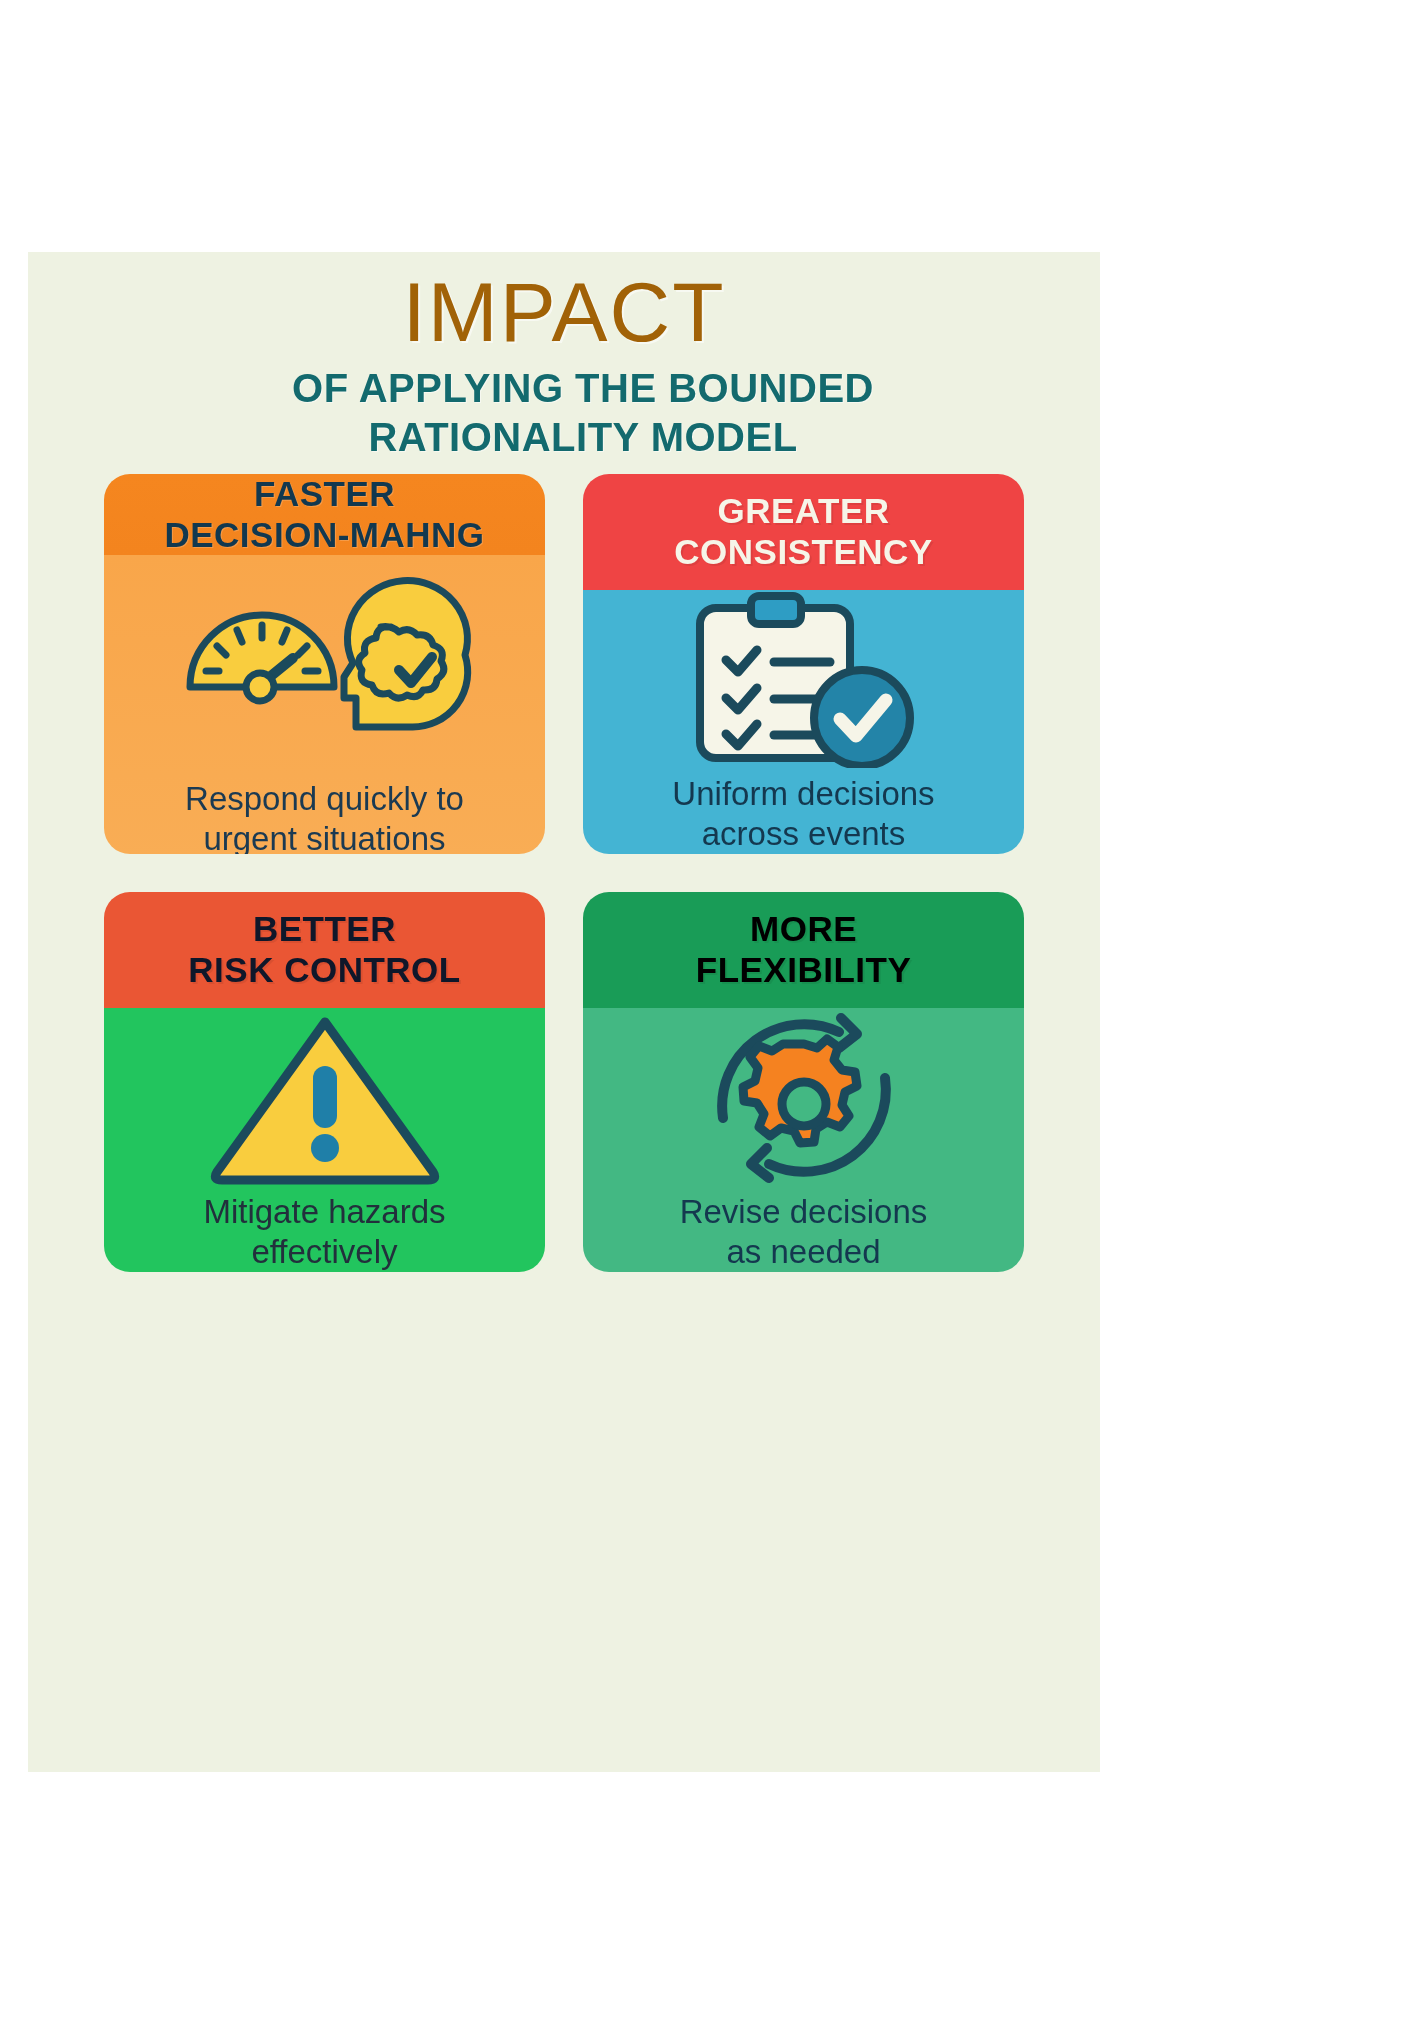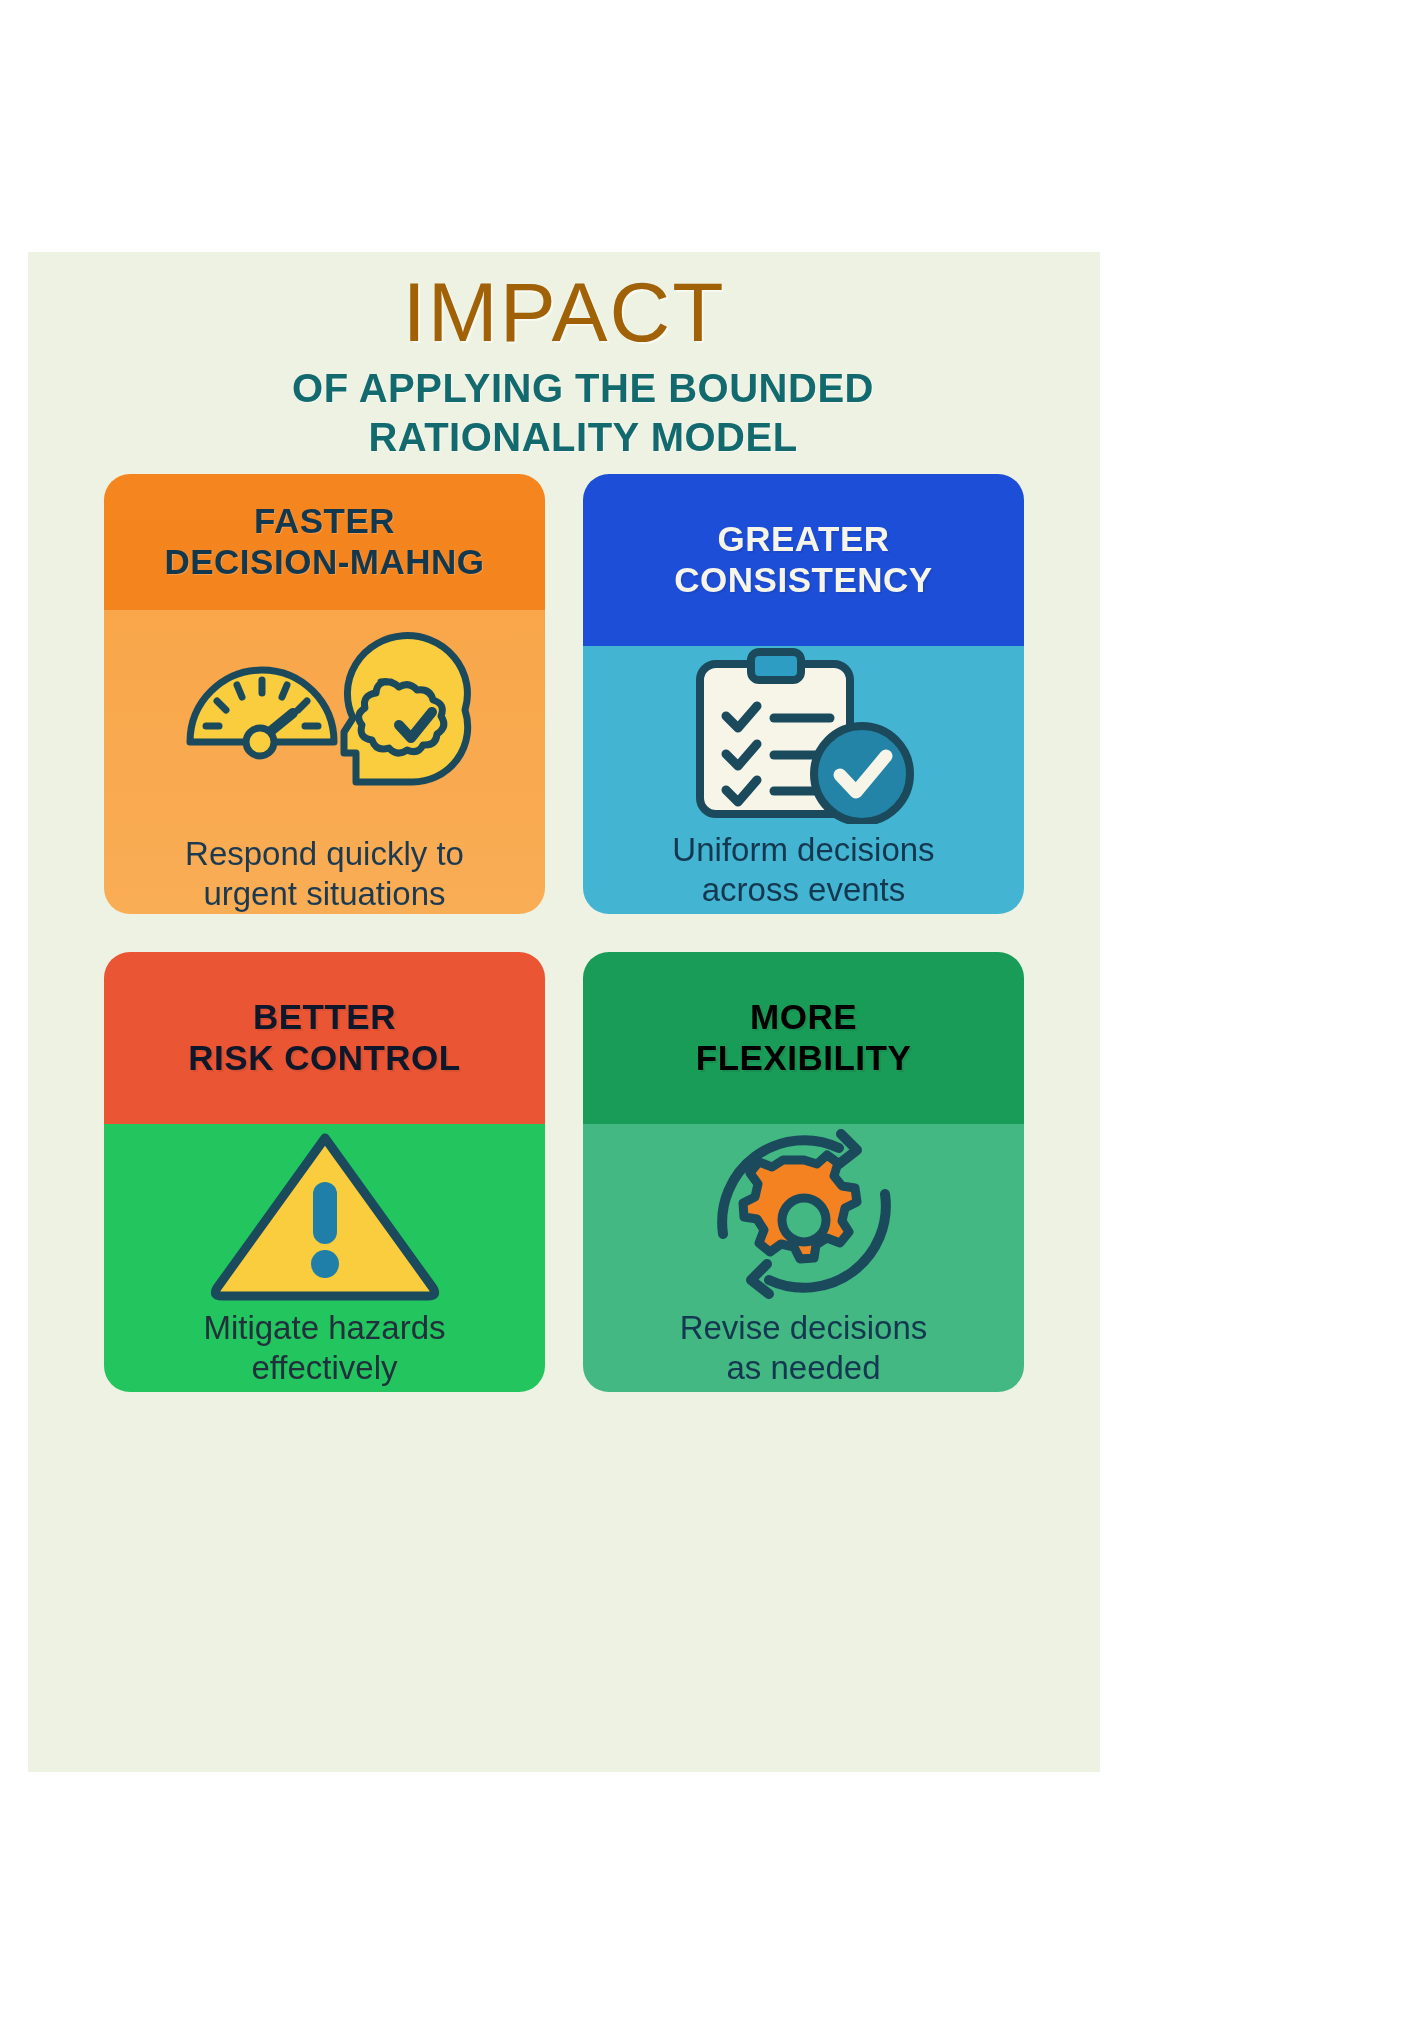--- a/index.html
+++ b/index.html
@@ -55,21 +55,21 @@
     left: 76px;
     top: 222px;
     width: 920px;
     display: flex;
     flex-wrap: wrap;
     gap: 38px 38px;
   }
 
   .card {
     width: 441px;
-    height: 440px;
+    height: 380px;
     border-radius: 26px;
     overflow: hidden;
     display: flex;
     flex-direction: column;
     position: relative;
   }
 
   .card-head {
     height: 172px;
     display: flex;
@@ -111,21 +111,21 @@
     white-space: pre-line;
     padding: 0 18px;
     margin-top: 6px;
   }
 
   
   .card-orange .card-head { background: linear-gradient(180deg,#f5861f 0%,#f3841e 100%); }
   .card-orange .card-head-text { color: #12384f; text-shadow: 1px 1px 0 rgba(255,255,255,0.18); }
   .card-orange .card-body { background: linear-gradient(180deg,#f9a64a 0%,#f9ad55 100%); gap: 40px; }
 
-  .card-blue .card-head { background: #1d4ed8; }
+  .card-blue .card-head { background: #ef4444; }
   .card-blue .card-head-text { color: #f6f5e8; text-shadow: 2px 2px 0 rgba(0,0,0,0.07); }
   .card-blue .card-body { background: #44b4d3; }
   .card-blue .card-caption { color: #14384f; }
 
   .card-red .card-head { background: #ea5634; }
   .card-red .card-head-text { color: #0f172a; text-shadow: 2px 2px 0 rgba(0,0,0,0.07); }
   .card-red .card-body { background: #22c55e; }
   .card-red .card-caption { color: #22303c; }
 
   .card-green .card-head { background: #199c57; }

